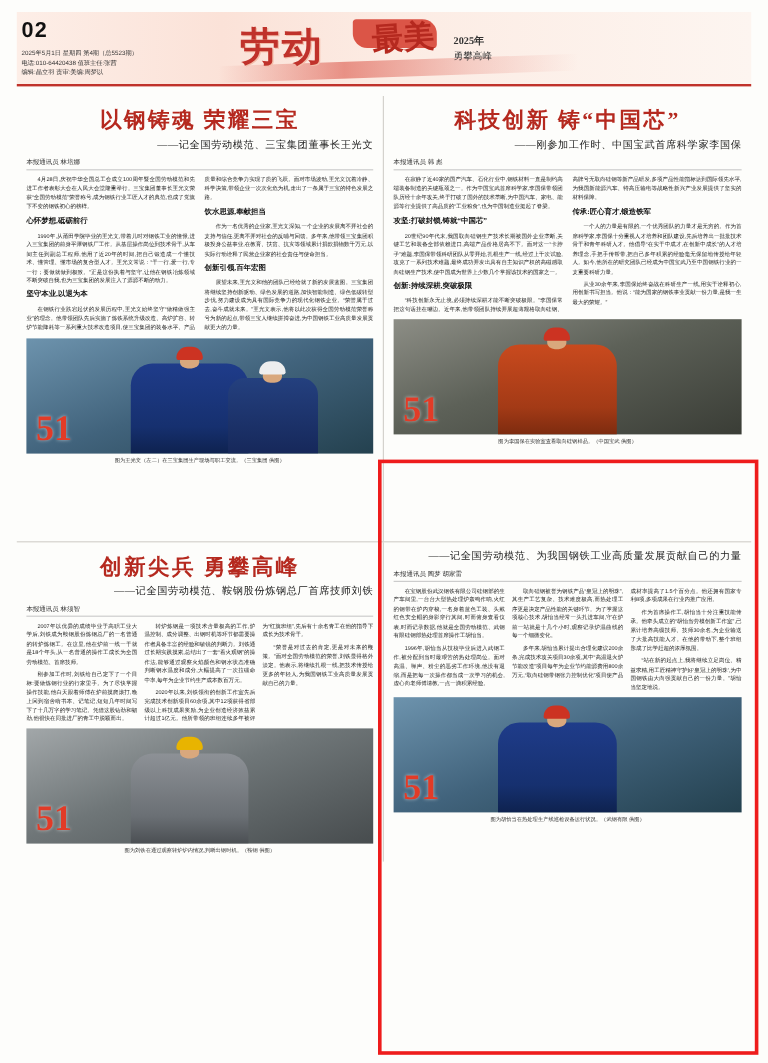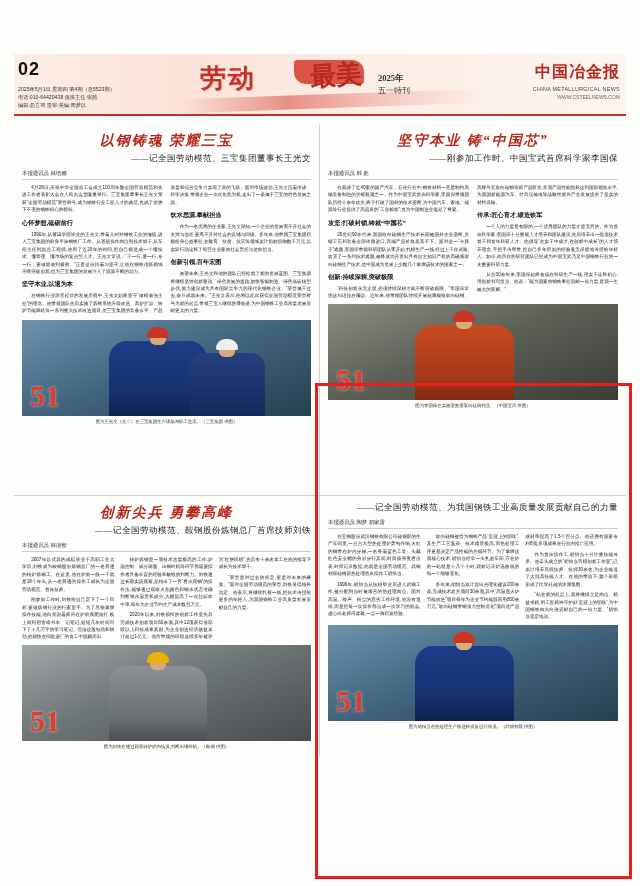--- a/index.html
+++ b/index.html
@@ -18,38 +18,37 @@
     padding: 10px 14px;
   }
 
   
   .masthead {
     position: relative;
     height: 62px;
     border-bottom: 2px solid #c0322b;
     background: linear-gradient(90deg, #fdeee7 0%, #fbe2d8 28%, #fcece4 52%, #fdf5f0 100%);
     overflow: hidden;
-    margin-top: 44px;
   }
   .mh-left {
     position: absolute; left: 4px; top: 2px;
     width: 150px;
     font-size: 5.2px; line-height: 1.55; color: #333;
   }
   .mh-pageno {
     font-size: 18px; font-weight: bold; color: #111;
     letter-spacing: 1px; margin-bottom: 1px;
   }
   .mh-center {
     position: absolute; left: 168px; top: 0px;
     width: 300px; height: 62px;
   }
   .lab-art {
     position: absolute; left: 18px; top: 7px;
-    font-size: 26px; font-weight: bold;
+    font-size: 33px; font-weight: bold;
     color: #c0322b; letter-spacing: 2px;
     font-family: Liberation Sans, sans-serif;
     text-shadow: 1px 1px 0 #f3bda9;
   }
   .lab-mei {
     position: absolute; left: 128px; top: 4px;
     font-size: 26px; font-weight: bold; color: #b5291f;
     font-family: "Liberation Serif", serif;
     transform: rotate(-4deg);
   }
@@ -90,24 +89,23 @@
     grid-template-columns: 1fr 1fr;
     grid-template-rows: 372px 1fr;
     gap: 0;
   }
   .quad { padding: 6px 8px; position: relative; }
   .quad.c1 { border-right: 1px solid #d4d2cd; }
   .quad.r1 { border-bottom: 1px solid #d4d2cd; }
 
   .headline {
     font-family: "Liberation Serif", serif;
-    font-size: 14px; font-weight: bold; color: #b5291f;
+    font-size: 18px; font-weight: bold; color: #b5291f;
     letter-spacing: 2px; text-align: center;
     margin: 2px 0 3px;
-    font-style: italic;
   }
   .subhead {
     font-family: "Liberation Serif", serif;
     font-size: 8.5px; color: #222; text-align: right;
     margin-bottom: 5px; letter-spacing: .5px;
   }
   .byline {
     font-size: 5.4px; color: #333; margin: 2px 0 4px;
     border-bottom: 1px solid #ccc; padding-bottom: 2px;
   }
@@ -197,29 +195,24 @@
       <div>编辑:晶立羽  责审:美编:周梦以</div>
     </div>
 
     <div class="mh-center">
       <div class="ribbon-swoosh"></div>
       <div class="mei-ribbon"></div>
       <div class="lab-art">劳动</div>
       <div class="lab-mei">最美</div>
       <div class="mh-year">
         <b>2025年</b>
-        <span>五一特刊</span>
-      </div>
-    </div>
-
-    <div class="mh-right">
-      <div class="mh-cn">中国冶金报</div>
-      <div class="mh-en">CHINA METALLURGICAL NEWS</div>
-      <div class="mh-url">WWW.CSTEELNEWS.COM</div>
-    </div>
+        <span>勇攀高峰</span>
+      </div>
+    </div>
+
   </div>
 
   <div class="grid">
 
     <div class="quad c1 r1">
       <div class="headline">以钢铸魂  荣耀三宝</div>
       <div class="subhead">——记全国劳动模范、三宝集团董事长王光文</div>
       <div class="byline">本报通讯员  林培娜</div>
       <div class="cols">
         <p>4月28日,庆祝中华全国总工会成立100周年暨全国劳动模范和先进工作者表彰大会在人民大会堂隆重举行。三宝集团董事长王光文荣获“全国劳动模范”荣誉称号,成为钢铁行业工匠人才的典范,也成了党旗下不变的钢铁初心的榜样。</p>
@@ -240,21 +233,21 @@
         <div class="ph-figure2">
           <div class="ph-head"></div>
           <div class="ph-helmet white"></div>
         </div>
         <div class="ph-51">51</div>
       </div>
       <div class="ph-cap">图为王光文（左二）在三宝集团生产现场与职工交流。（三宝集团 供图）</div>
     </div>
 
     <div class="quad r1">
-      <div class="headline">坚守本业  铸“中国芯”</div>
+      <div class="headline">科技创新  铸“中国芯”</div>
       <div class="subhead">——刚参加工作时、中国宝武首席科学家李国保</div>
       <div class="byline">本报通讯员  韩 彪</div>
       <div class="cols">
         <p>在寂静了近40家的国产汽车、石化行业中,钢铁材料一直是制约高端装备制造的关键瓶颈之一。作为中国宝武首席科学家,李国保带领团队历经十余年攻关,终于打破了国外的技术垄断,为中国汽车、家电、能源等行业提供了高品质的“工业粮食”,也为中国制造业挺起了脊梁。</p>
         <div class="sec-title">攻坚:打破封锁,铸就“中国芯”</div>
         <p>20世纪90年代末,我国取向硅钢生产技术长期被国外企业垄断,关键工艺和装备全部依赖进口,高端产品价格居高不下。面对这一“卡脖子”难题,李国保带领科研团队从零开始,扎根生产一线,经过上千次试验,攻克了一系列技术难题,最终成功开发出具有自主知识产权的高磁感取向硅钢生产技术,使中国成为世界上少数几个掌握该技术的国家之一。</p>
         <div class="sec-title">创新:持续深耕,突破极限</div>
         <p>“科技创新永无止境,必须持续深耕才能不断突破极限。”李国保常把这句话挂在嘴边。近年来,他带领团队持续开展超薄规格取向硅钢、高牌号无取向硅钢等新产品研发,多项产品性能指标达到国际领先水平,为我国新能源汽车、特高压输电等战略性新兴产业发展提供了坚实的材料保障。</p>
         <div class="sec-title">传承:匠心育才,锻造铁军</div>
         <p>一个人的力量是有限的,一个优秀团队的力量才是无穷的。作为首席科学家,李国保十分重视人才培养和团队建设,先后培养出一批批技术骨干和青年科研人才。他倡导“在实干中成才,在创新中成长”的人才培养理念,手把手传帮带,把自己多年积累的经验毫无保留地传授给年轻人。如今,他所在的研究团队已经成为中国宝武乃至中国钢铁行业的一支重要科研力量。</p>

